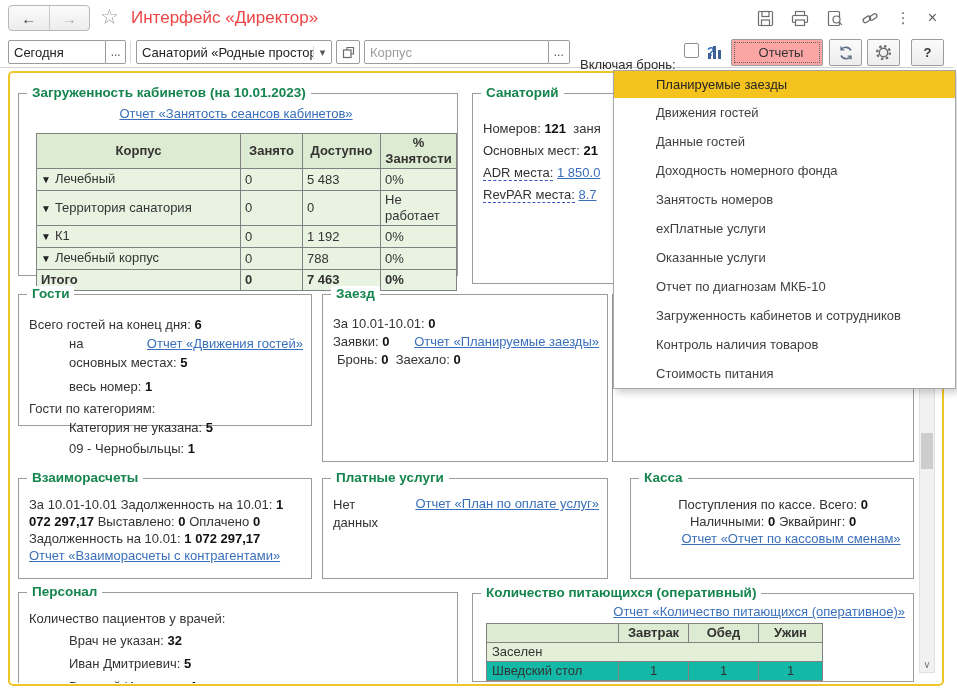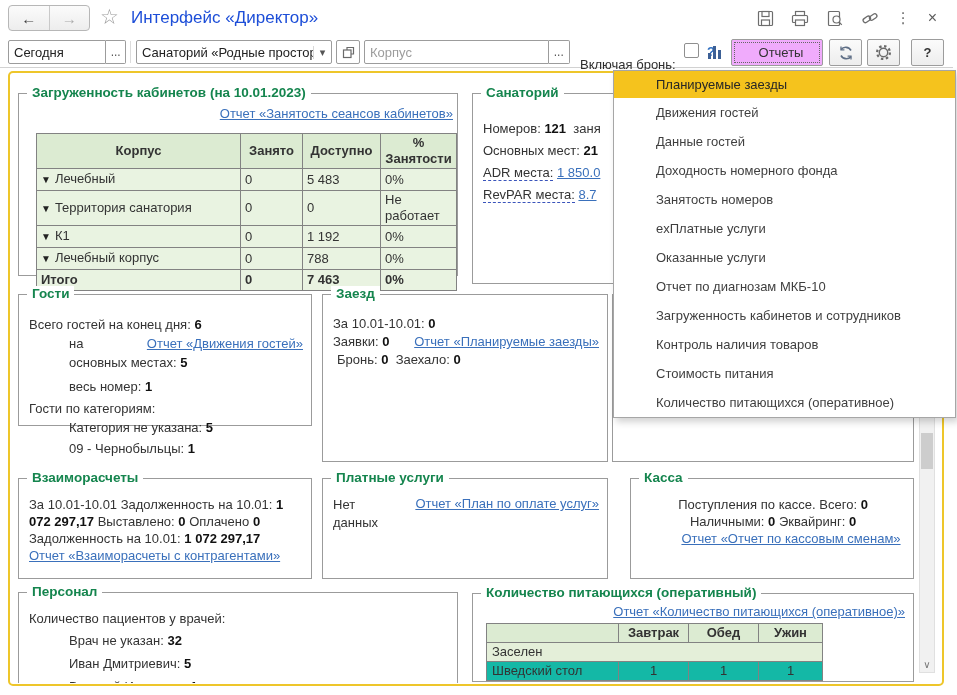--- a/index.html
+++ b/index.html
@@ -12,21 +12,21 @@
   }
   
   .titlebar { position:absolute; left:0; top:0; width:953px; height:36px; background:#fff; }
   .navgroup { position:absolute; left:8px; top:5px; width:82px; height:26px;
     border:1px solid #b7b7b7; border-radius:4px; display:flex;
     background:linear-gradient(#fbfbfb,#ededed); }
   .navbtn { flex:1; display:flex; align-items:center; justify-content:center; font-size:15px; }
   .navbtn.back { color:#3c3c3c; border-right:1px solid #c9c9c9; }
   .navbtn.fwd  { color:#aaa; }
   .star { position:absolute; left:100px; top:5px; font-size:21px; color:#9d9d9d; }
-  .apptitle { position:absolute; left:131px; top:8px; font-size:17px; color:#1d4ed8; }
+  .apptitle { position:absolute; left:131px; top:8px; font-size:17px; color:#ef4444; }
   .winicons { position:absolute; right:16px; top:9px; display:flex; gap:17px; align-items:center; color:#6d6d6d; }
   .winicons svg { display:block; }
   .kebab { font-size:15px; color:#6d6d6d; line-height:18px; }
   .closex { font-size:16px; color:#5c5c5c; line-height:18px; }
   
   .toolbar { position:absolute; left:0; top:36px; width:953px; height:32px; background:#fff;
     border-bottom:1px solid #d2d2d2; }
   .fld { position:absolute; top:4px; height:24px; display:flex; }
   .fld input { height:24px; border:1px solid #9c9c9c; border-radius:2px 0 0 2px; padding:0 5px;
     font:13px "Liberation Sans","DejaVu Sans",sans-serif; color:#222; outline:none; width:100%; }
@@ -40,21 +40,21 @@
   .sqbtn { position:absolute; top:4px; height:24px; width:24px; border:1px solid #9c9c9c; border-radius:2px;
     background:#fff; display:flex; align-items:center; justify-content:center; }
   .vsep { position:absolute; left:130px; top:5px; height:22px; width:1px; background:#dcdcdc; }
   .inc-label { position:absolute; left:580px; top:21px; color:#2e2e2e; }
   .checkbox { position:absolute; left:684px; top:7px; width:15px; height:15px; border:1px solid #8f8f8f;
     border-radius:2px; background:#fff; }
   .qmark { position:absolute; left:707px; top:8px; color:#2f6fc0; font-weight:bold; }
   .tbtn { position:absolute; top:3px; height:27px; border:1px solid #9c9c9c; border-radius:2px;
     background:linear-gradient(#fbfbfb,#ededed); display:flex; align-items:center; justify-content:center;
     color:#333; font-size:13px; }
-  .tbtn.pressed { background:#f0abfc; outline:1px dotted #666; outline-offset:-4px;gap:32px; }
+  .tbtn.pressed { background:#fca5a5; outline:1px dotted #666; outline-offset:-4px;gap:32px; }
   .bars { display:inline-flex; align-items:flex-end; gap:2px; height:13px; margin-right:6px; }
   .bars i { display:block; width:3px; background:#3c6096; }
   .dd-arrow { font-size:10px; color:#555; margin-left:6px; }
   
   .frame { position:absolute; left:8px; top:71px; width:936px; height:615px;
     border:2px solid #eec62a; border-radius:5px; }
   .content { position:absolute; left:10px; top:73px; width:932px; height:610px; overflow:hidden; }
   
   .panel { position:absolute; border:1px solid #9b9b9b; background:#fff; }
   .ttl { position:absolute; top:-9px; left:8px; background:#fff; padding:0 5px; color:#15854e;
@@ -186,21 +186,21 @@
 <div class="frame"></div>
 <div class="content">
 
   <div class="scroll">
     <div class="thumb"></div>
     <div class="sarrow">∨</div>
   </div>
 
   <div class="panel" style="left:8px; top:20px; width:440px; height:183px;">
     <div class="ttl">Загруженность кабинетов (на 10.01.2023)</div>
-    <div style="text-align:right; padding:12px 4px 0 0;"><span class="link">Отчет «Занятость сеансов кабинетов»</span></div>
+    <div style="text-align:center; padding:12px 4px 0 0;"><span class="link">Отчет «Занятость сеансов кабинетов»</span></div>
     <table class="cabtab">
       <tbody>
           <tr>
         <th style="width:204px;">Корпус</th>
         <th style="width:62px;">Занято</th>
         <th style="width:78px;">Доступно</th>
         <th style="width:76px;">% Занятости</th>
       </tr>
       <tr>
         <td><span class="tri">▼</span><span>Лечебный</span></td>
@@ -343,14 +343,13 @@
   <div class="mi">Движения гостей</div>
   <div class="mi">Данные гостей</div>
   <div class="mi">Доходность номерного фонда</div>
   <div class="mi">Занятость номеров</div>
   <div class="mi">exПлатные услуги</div>
   <div class="mi">Оказанные услуги</div>
   <div class="mi">Отчет по диагнозам МКБ-10</div>
   <div class="mi">Загруженность кабинетов и сотрудников</div>
   <div class="mi">Контроль наличия товаров</div>
   <div class="mi">Стоимость питания</div>
-  <div class="mi">Количество питающихся (оперативное)</div>
 </div>
 
 </body></html>

